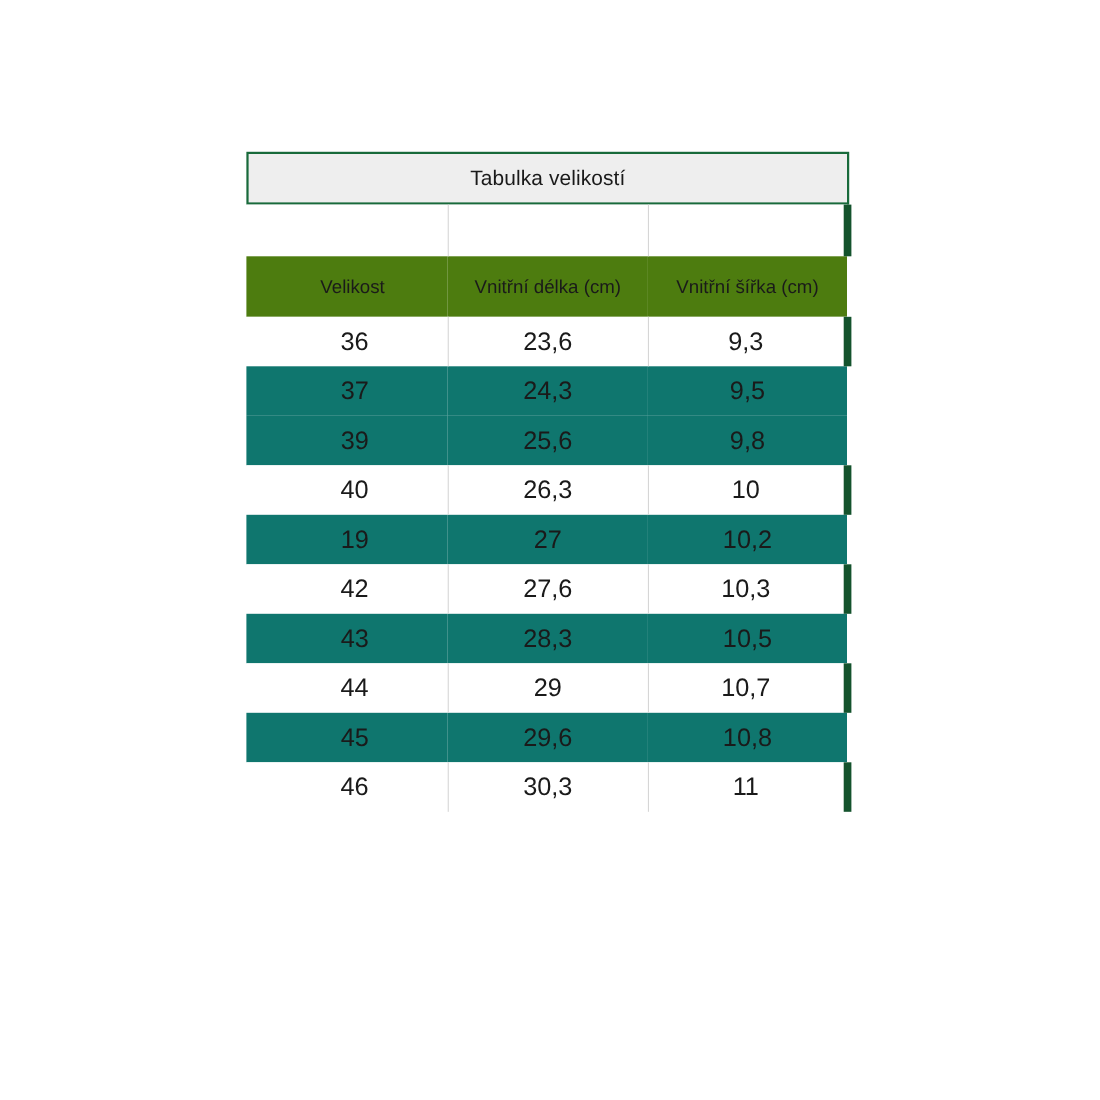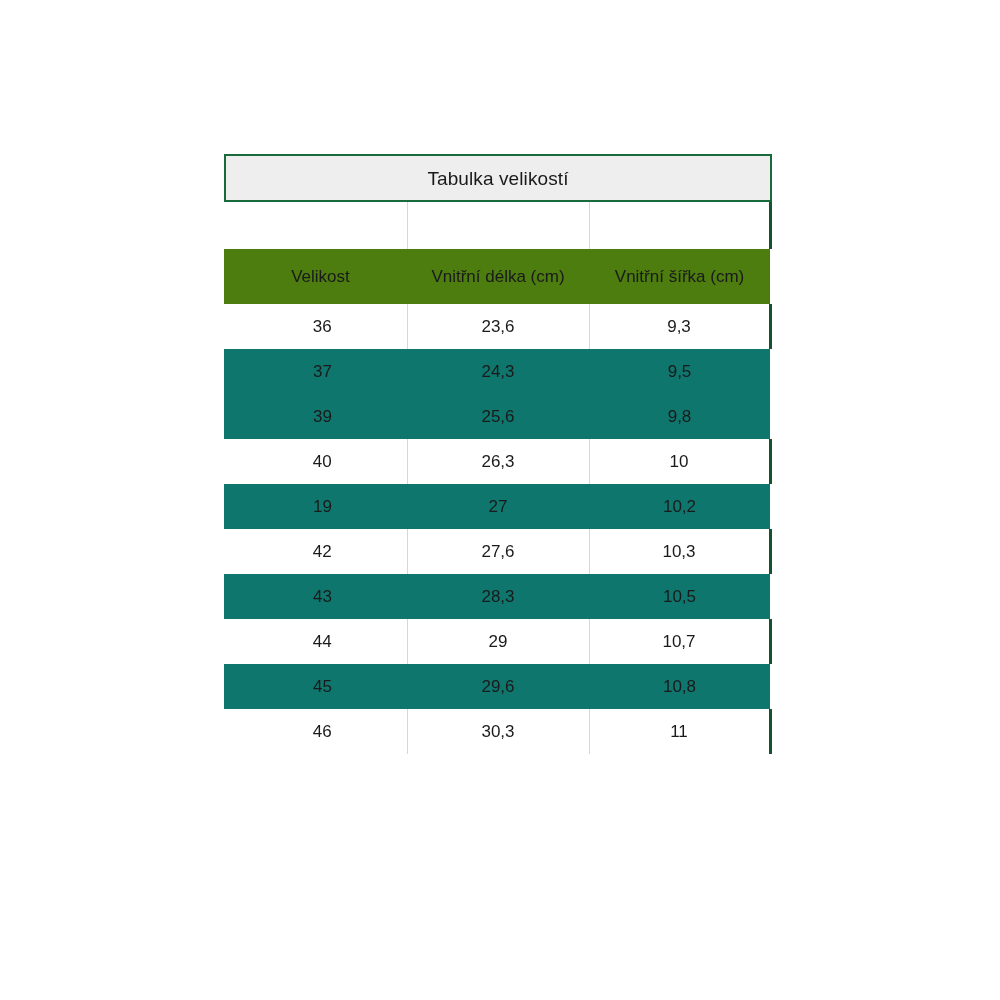--- a/index.html
+++ b/index.html
@@ -11,21 +11,21 @@
     height: 1000px;
     background: #ffffff;
     font-family: "Liberation Sans", "DejaVu Sans", sans-serif;
     -webkit-font-smoothing: antialiased;
     overflow: hidden;
   }
 
   #size-chart-widget {
     position: absolute;
     left: 224px;
-    top: 154px;
+    top: 138px;
     width: 546px;
   }
 
   
   .chart-title-box {
     box-sizing: border-box;
     width: 548px;
     height: 48px;
     border: 2px solid #186a3b;
     background: #eeeeee;
@@ -51,21 +51,21 @@
   .size-table col.c-length { width: 182px; }
   .size-table col.c-width  { width: 181px; }
 
   .size-table td,
   .size-table th {
     padding: 0;
     margin: 0;
     text-align: center;
     font-weight: normal;
     color: #1a1a1a;
-    font-size: 17px;
+    font-size: 23px;
     vertical-align: middle;
   }
 
   
   tr.spacer-row td {
     height: 47px;
     background: #ffffff;
     border-right: 1px solid #d6d6d6;
   }
   tr.spacer-row td:last-child { border-right: 1px solid #d6d6d6; }
@@ -83,21 +83,21 @@
   }
   tr.data-row.odd td {
     background: #ffffff;
     border-right: 1px solid #d6d6d6;
   }
   tr.data-row.even td {
     background: #0f766e;
   }
   tr.data-row td:last-child,
   tr.spacer-row td:last-child {
-    border-right: 3px solid #14532d;
+    border-right: 7px solid #14532d;
   }
   tr.data-row.even td:last-child {
     border-right: none;
   }
 
   
   tr.data-row td.cell-size { padding-left: 14px; }
   tr.header-row th.cell-size { padding-left: 10px; }
 </style>
 </head>

